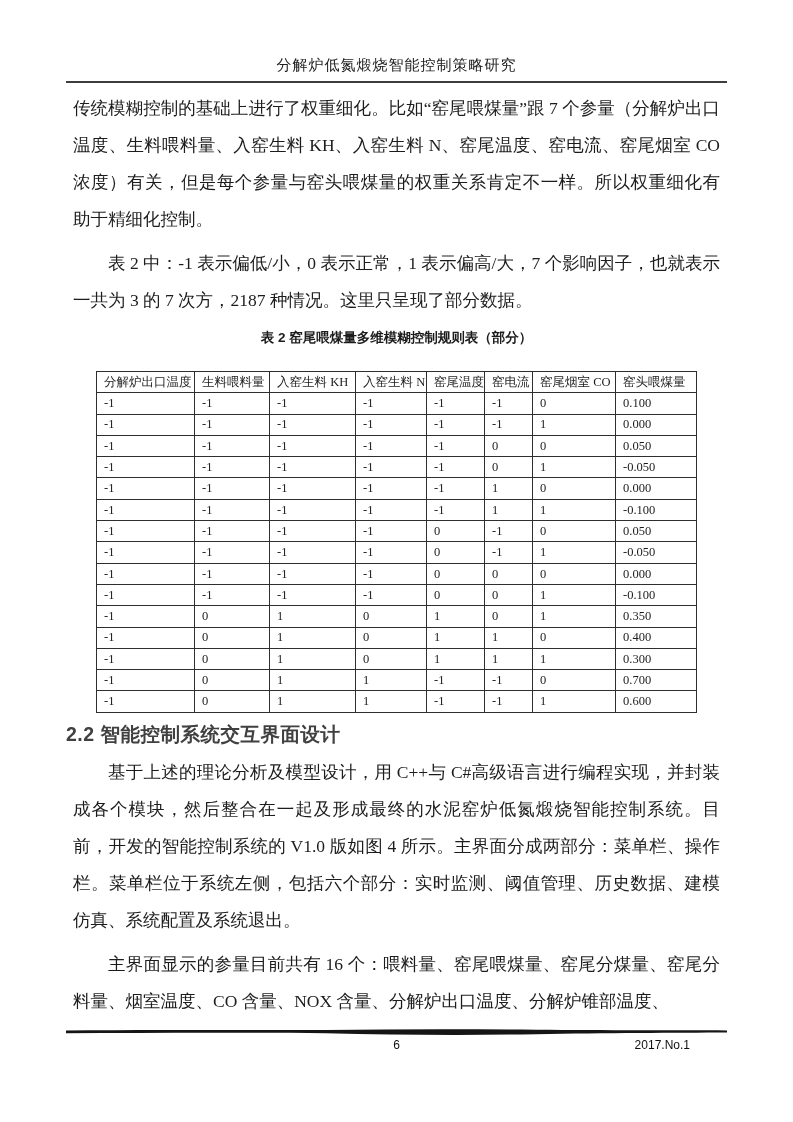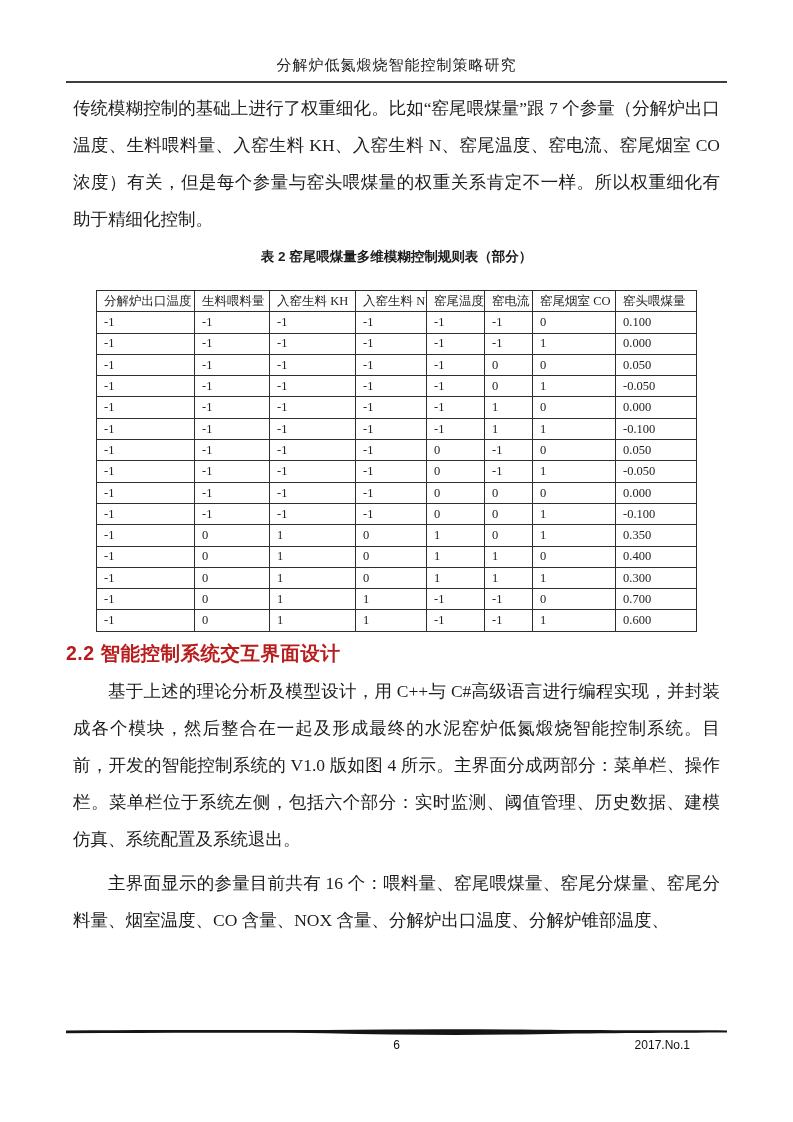--- a/index.html
+++ b/index.html
@@ -72,21 +72,21 @@
     text-indent:0.75em;
   }
 
   h2.section-heading {
     margin:8px 0 4px 0;
     font-family:"Liberation Sans","DejaVu Sans",sans-serif;
     font-weight:bold;
     font-size:19.5px;
     line-height:26px;
     letter-spacing:0.5px;
-    color:#b91c1c;
+    color:#404040;
   }
 
   .footer {
     position:absolute;
     left:66px; right:66px;
     top:1028px;
   }
   .footer-line svg { display:block; width:100%; height:8px; }
   .footer-row {
     position:relative;
@@ -102,20 +102,21 @@
 </head>
 <body>
 
 <div class="page">
   <div class="content">
 
     <div class="running-title">分解炉低氮煅烧智能控制策略研究</div>
     <div class="header-rule"></div>
 
     <p class="body">传统模糊控制的基础上进行了权重细化。比如“窑尾喂煤量”跟 7 个参量（分解炉出口温度、生料喂料量、入窑生料 KH、入窑生料 N、窑尾温度、窑电流、窑尾烟室 CO 浓度）有关，但是每个参量与窑头喂煤量的权重关系肯定不一样。所以权重细化有助于精细化控制。</p>
+    <p class="body indent">表 2 中：-1 表示偏低/小，0 表示正常，1 表示偏高/大，7 个影响因子，也就表示一共为 3 的 7 次方，2187 种情况。这里只呈现了部分数据。</p>
 
     <div class="table-caption">表 2 窑尾喂煤量多维模糊控制规则表（部分）</div>
 
     <table class="rules">
       <colgroup>
         <col style="width:98px">
           <col style="width:75px">
           <col style="width:86px">
           <col style="width:71px">
         <col style="width:58px">

